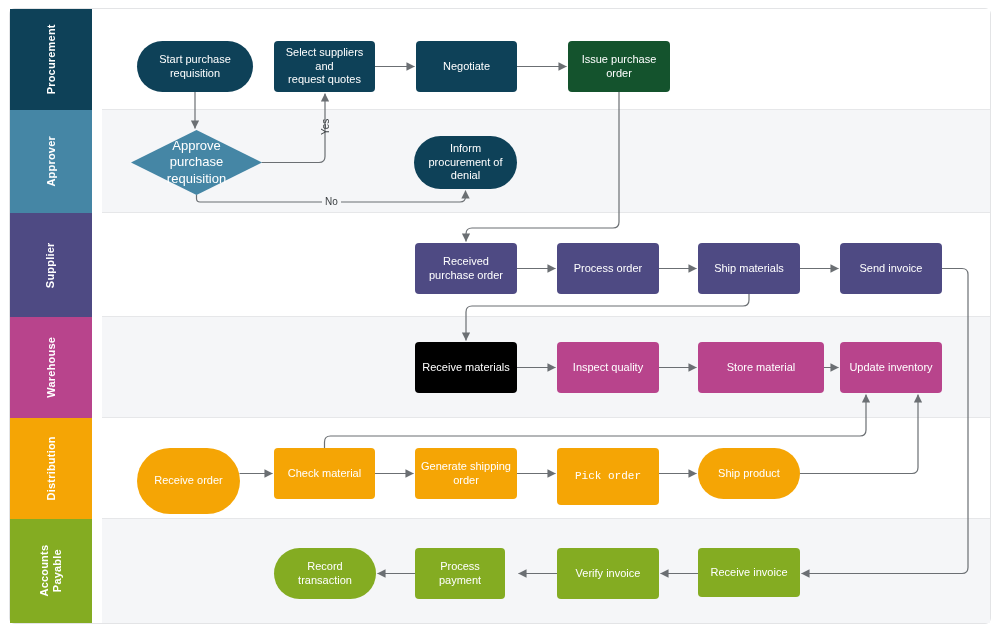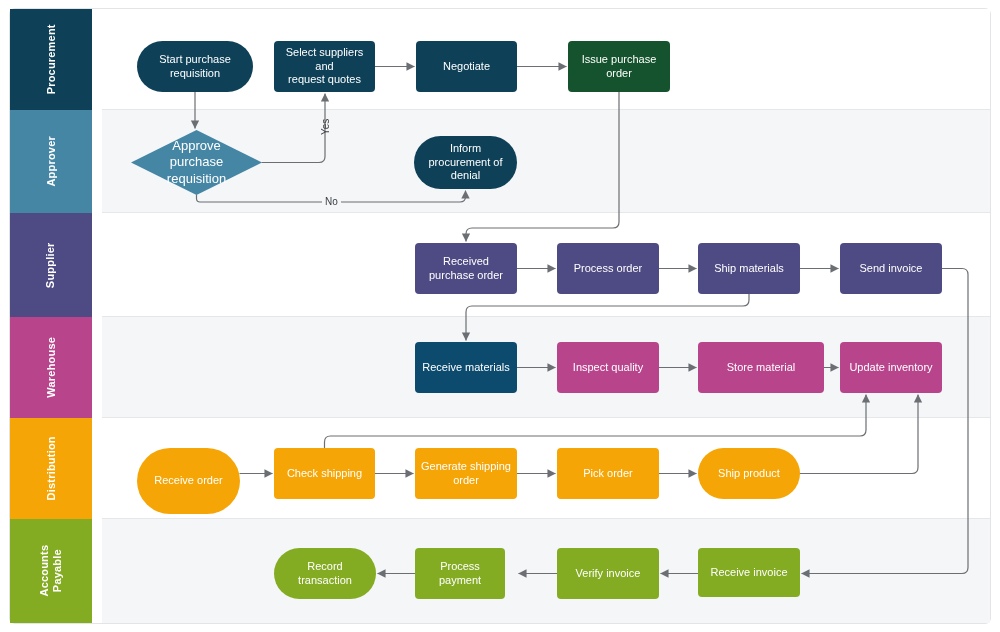--- a/index.html
+++ b/index.html
@@ -149,29 +149,29 @@
 requisition</div>
       </div>
       <div class="node stadium" style="left: 414px; top: 136px; width: 103px; height: 53px; background: rgb(14, 65, 88);">Inform
 procurement of
 denial</div>
       <div class="node rect" style="left: 415px; top: 243px; width: 102px; height: 51px; background: rgb(78, 74, 131);">Received
 purchase order</div>
       <div class="node rect" style="left: 557px; top: 243px; width: 102px; height: 51px; background: rgb(78, 74, 131);">Process order</div>
       <div class="node rect" style="left: 698px; top: 243px; width: 102px; height: 51px; background: rgb(78, 74, 131); text-align: right;">Ship materials</div>
       <div class="node rect" style="left: 840px; top: 243px; width: 102px; height: 51px; background: rgb(78, 74, 131);">Send invoice</div>
-      <div class="node rect" style="left: 415px; top: 342px; width: 102px; height: 51px; background: #0c4a6e;">Receive materials</div>
+      <div class="node rect" style="left: 415px; top: 342px; width: 102px; height: 51px; background: #000000;">Receive materials</div>
       <div class="node rect" style="left: 557px; top: 342px; width: 102px; height: 51px; background: rgb(184, 68, 140);">Inspect quality</div>
       <div class="node rect" style="left: 698px; top: 342px; width: 126px; height: 51px; background: rgb(184, 68, 140);">Store material</div>
       <div class="node rect" style="left: 840px; top: 342px; width: 102px; height: 51px; background: rgb(184, 68, 140);">Update inventory</div>
       <div class="node stadium" style="left: 137px; top: 448px; width: 103px; height: 66px; background: rgb(245, 165, 5);">Receive order</div>
-      <div class="node rect" style="left: 274px; top: 448px; width: 101px; height: 51px; background: rgb(245, 165, 5);">Check shipping</div>
+      <div class="node rect" style="left: 274px; top: 448px; width: 101px; height: 51px; background: rgb(245, 165, 5);">Check material</div>
       <div class="node rect" style="left: 415px; top: 448px; width: 102px; height: 51px; background: rgb(245, 165, 5);">Generate shipping
 order</div>
-      <div class="node rect" style="left: 557px; top: 448px; width: 102px; height: 51px; background: rgb(245, 165, 5);">Pick order</div>
+      <div class="node rect" style="left: 557px; top: 448px; width: 102px; height: 57px; background: rgb(245, 165, 5); font-family: Liberation Mono, monospace;">Pick order</div>
       <div class="node stadium" style="left: 698px; top: 448px; width: 102px; height: 51px; background: rgb(245, 165, 5);">Ship product</div>
       <div class="node stadium" style="left: 274px; top: 548px; width: 102px; height: 51px; background: rgb(132, 172, 34);">Record
 transaction</div>
       <div class="node rect" style="left: 415px; top: 548px; width: 90px; height: 51px; background: rgb(132, 172, 34);">Process payment</div>
       <div class="node rect" style="left: 557px; top: 548px; width: 102px; height: 51px; background: rgb(132, 172, 34);">Verify invoice</div>
       <div class="node rect" style="left: 698px; top: 548px; width: 102px; height: 49px; background: rgb(132, 172, 34);">Receive invoice</div>
     </div>
   <div id="label-layer">
       <div class="edgelabel rot" style="left: 320px; top: 138px; background: transparent; padding: 0px 3px;">Yes</div>
       <div class="edgelabel" style="left: 322px; top: 196px; background: rgb(245, 246, 248); padding: 0px 3px;">No</div>

